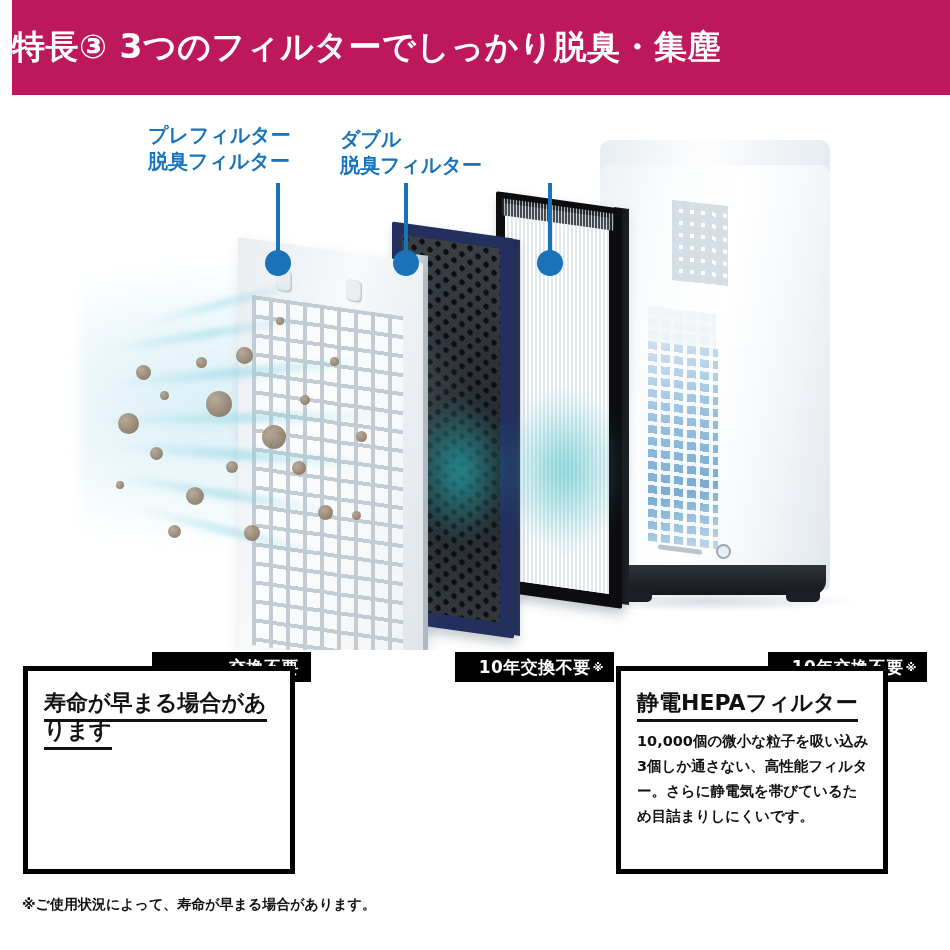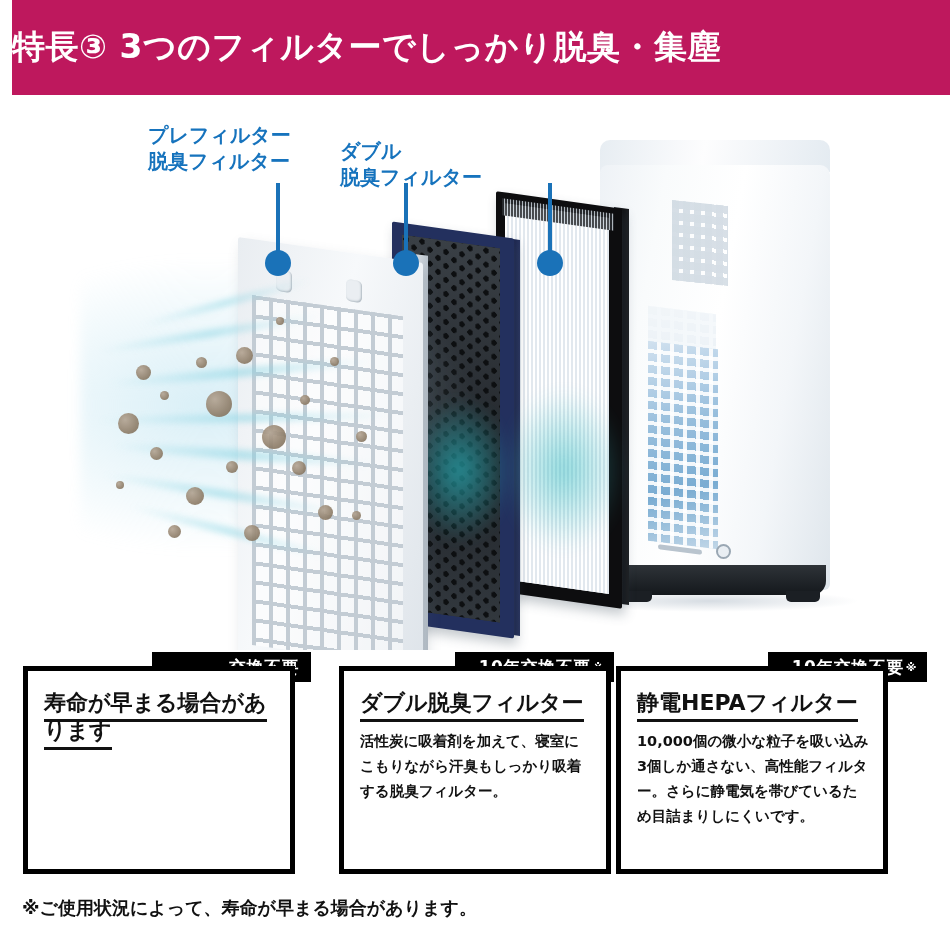--- a/index.html
+++ b/index.html
@@ -196,21 +196,21 @@
   }
   .title-box{padding:18px 16px 0 16px;}
   .card-body{
     padding:12px 14px 0 16px;
     font-size:14.5px;line-height:1.72;color:#111;font-weight:bold;
     font-family:"DejaVu Sans","Liberation Sans",sans-serif;
   }
 
   .footnote{
     position:absolute;left:22px;top:896px;
-    font-size:18px;color:#111;font-weight:bold;
+    font-size:14px;color:#111;font-weight:bold;
     font-family:"DejaVu Sans","Liberation Sans",sans-serif;
   }
 </style>
 </head>
 <body>
 
 <div id="page">
 
   <div class="header-band">
     <div class="header-title">特長③ 3つのフィルターでしっかり脱臭・集塵</div>
@@ -291,21 +291,21 @@
       <div class="dust" style="left:352px;top:416px;width:9px;height:9px;"></div>
     </div>
 
     <div class="callout" style="left:148px;top:28px;">
       <span>プレフィルター</span>
       <span class="l2">脱臭フィルター</span>
     </div>
     <div class="lead-line" style="left:276px;top:88px;height:72px;"></div>
     <div class="lead-dot" style="left:265px;top:155px;"></div>
 
-    <div class="callout" style="left:340px;top:44px;">
+    <div class="callout" style="left:340px;top:32px;">
       <span>ダブル</span>
       <span class="l2">脱臭フィルター</span>
     </div>
     <div class="lead-line" style="left:404px;top:88px;height:72px;"></div>
     <div class="lead-dot" style="left:393px;top:155px;"></div>
 
     <div class="lead-line" style="left:548px;top:88px;height:72px;"></div>
     <div class="lead-dot" style="left:537px;top:155px;"></div>
 
   </div>
@@ -319,26 +319,20 @@
     <div class="card" style="left:23px;">
       <div class="title-box">
         <span class="card-title">寿命が早まる場合があります</span>
       </div>
     </div>
 
     <div class="badge" style="left:455px;width:159px;">
       <span>10年交換不要</span>
         <span class="ref">※</span>
     </div>
-    <div class="card" style="left:339px;">
-      <div class="title-box">
-        <span class="card-title">ダブル脱臭フィルター</span>
-      </div>
-      <div class="card-body">活性炭に吸着剤を加えて、寝室にこもりながら汗臭もしっかり吸着する脱臭フィルター。</div>
-    </div>
 
     <div class="badge" style="left:768px;width:159px;">
       <span>10年交換不要</span>
         <span class="ref">※</span>
     </div>
     <div class="card" style="left:616px;">
       <div class="title-box">
         <span class="card-title">静電HEPAフィルター</span>
       </div>
       <div class="card-body">10,000個の微小な粒子を吸い込み3個しか通さない、高性能フィルター。さらに静電気を帯びているため目詰まりしにくいです。</div>

